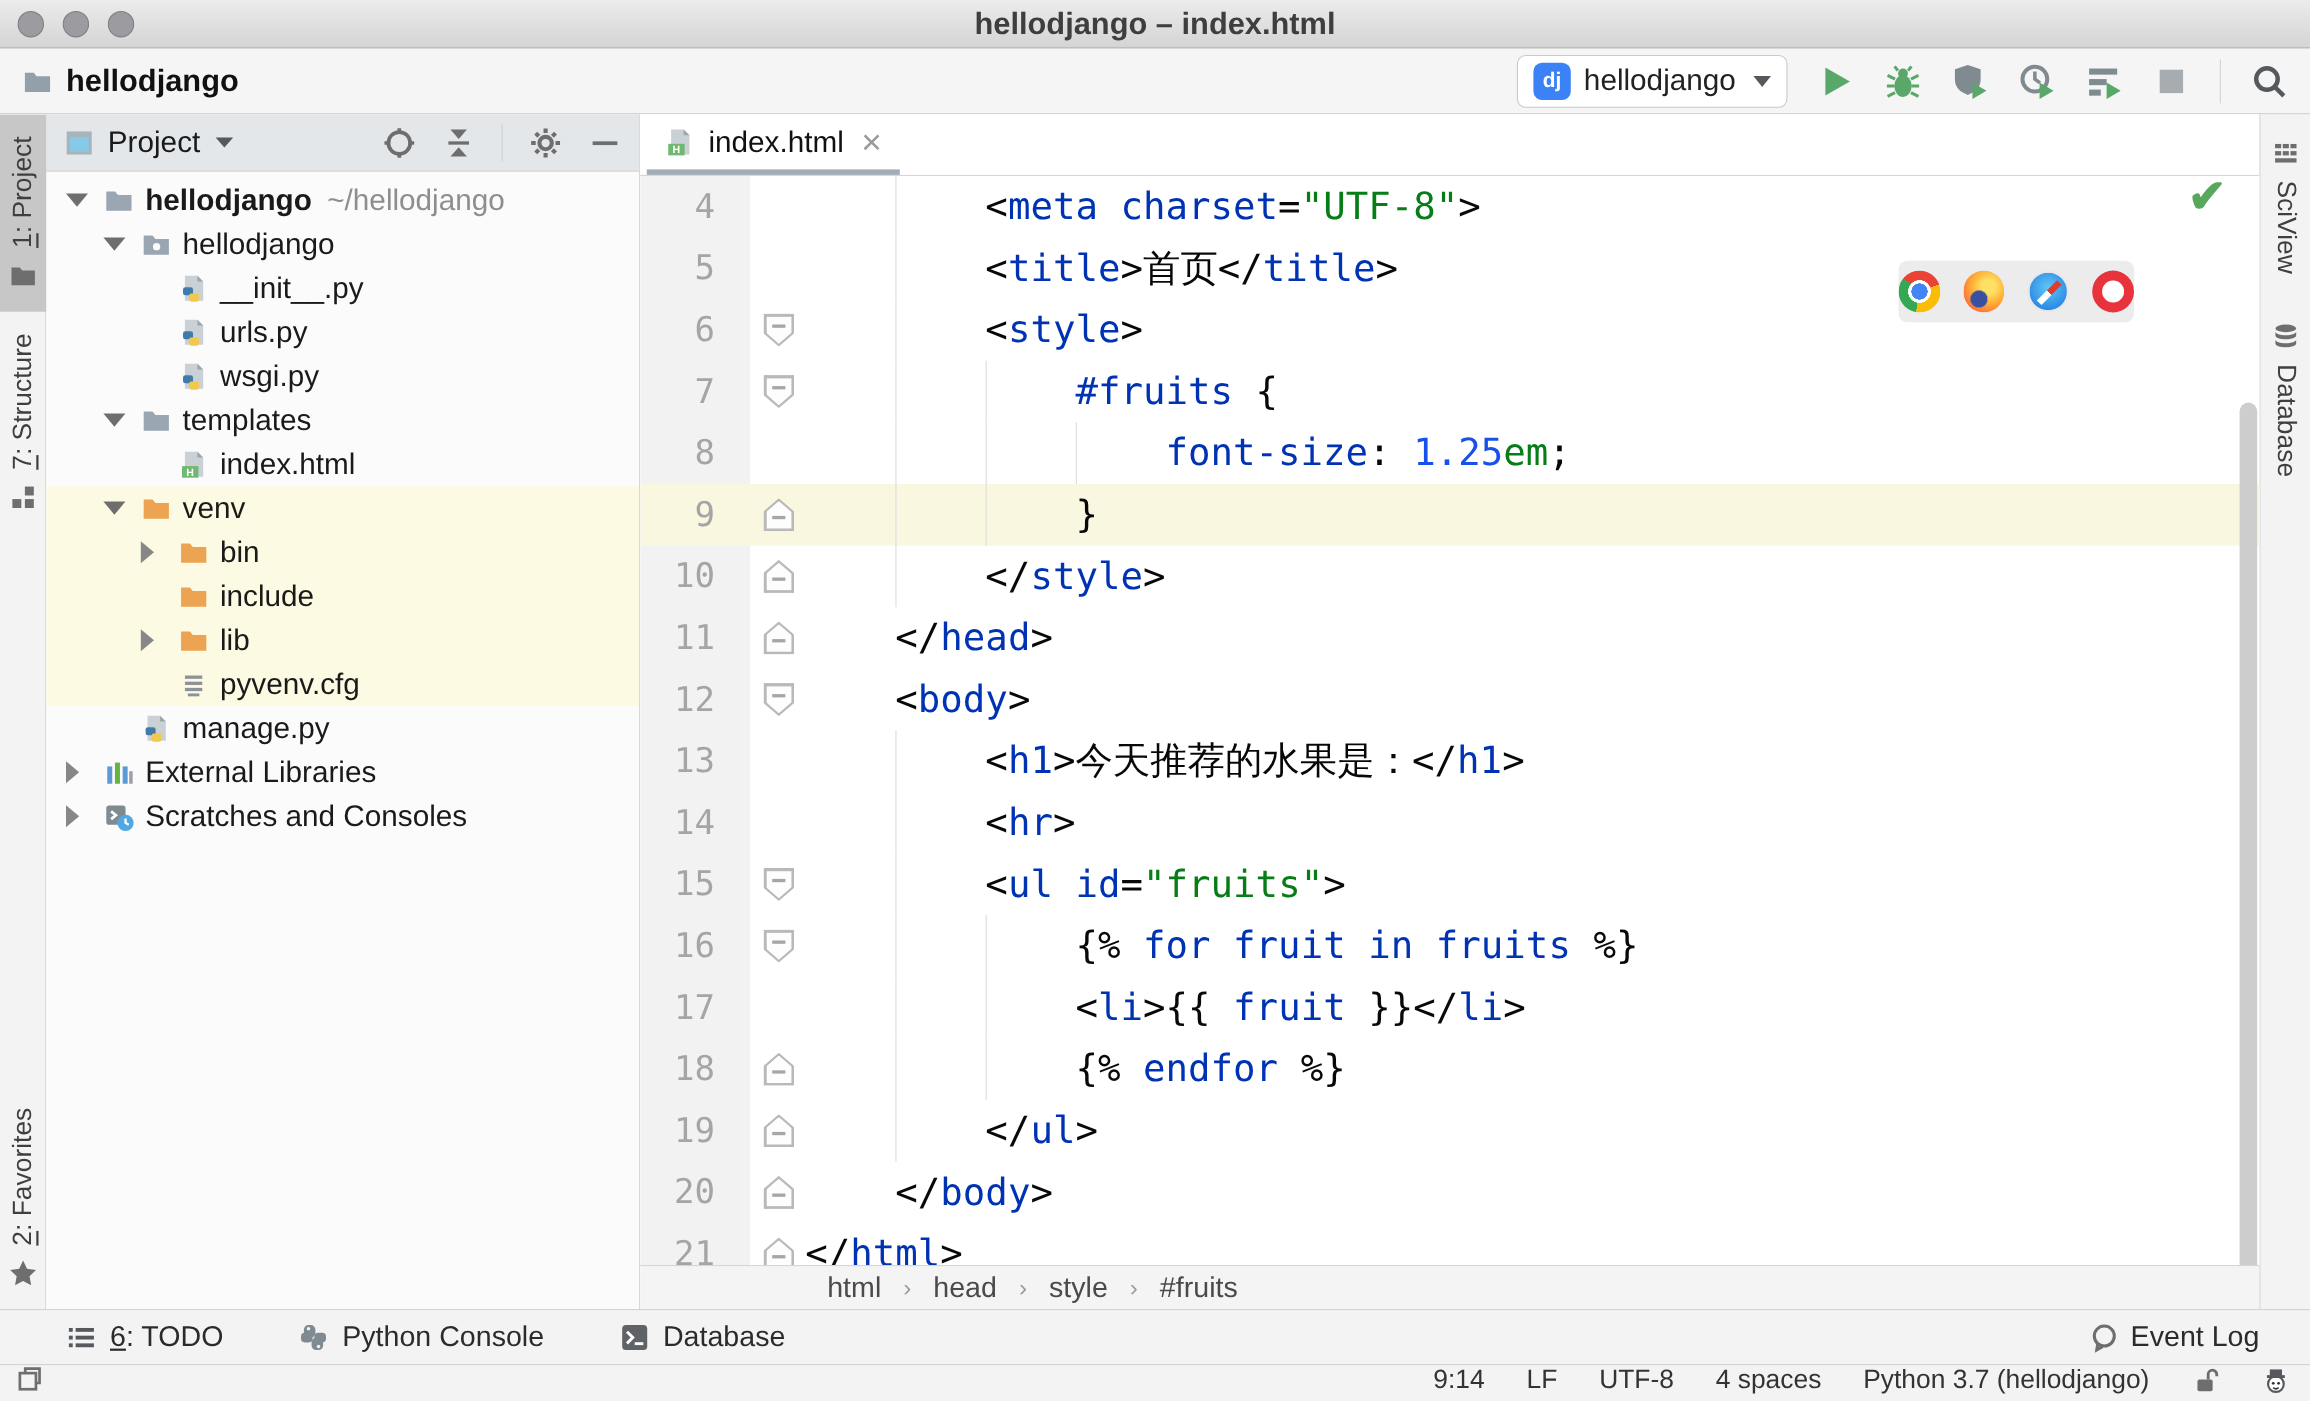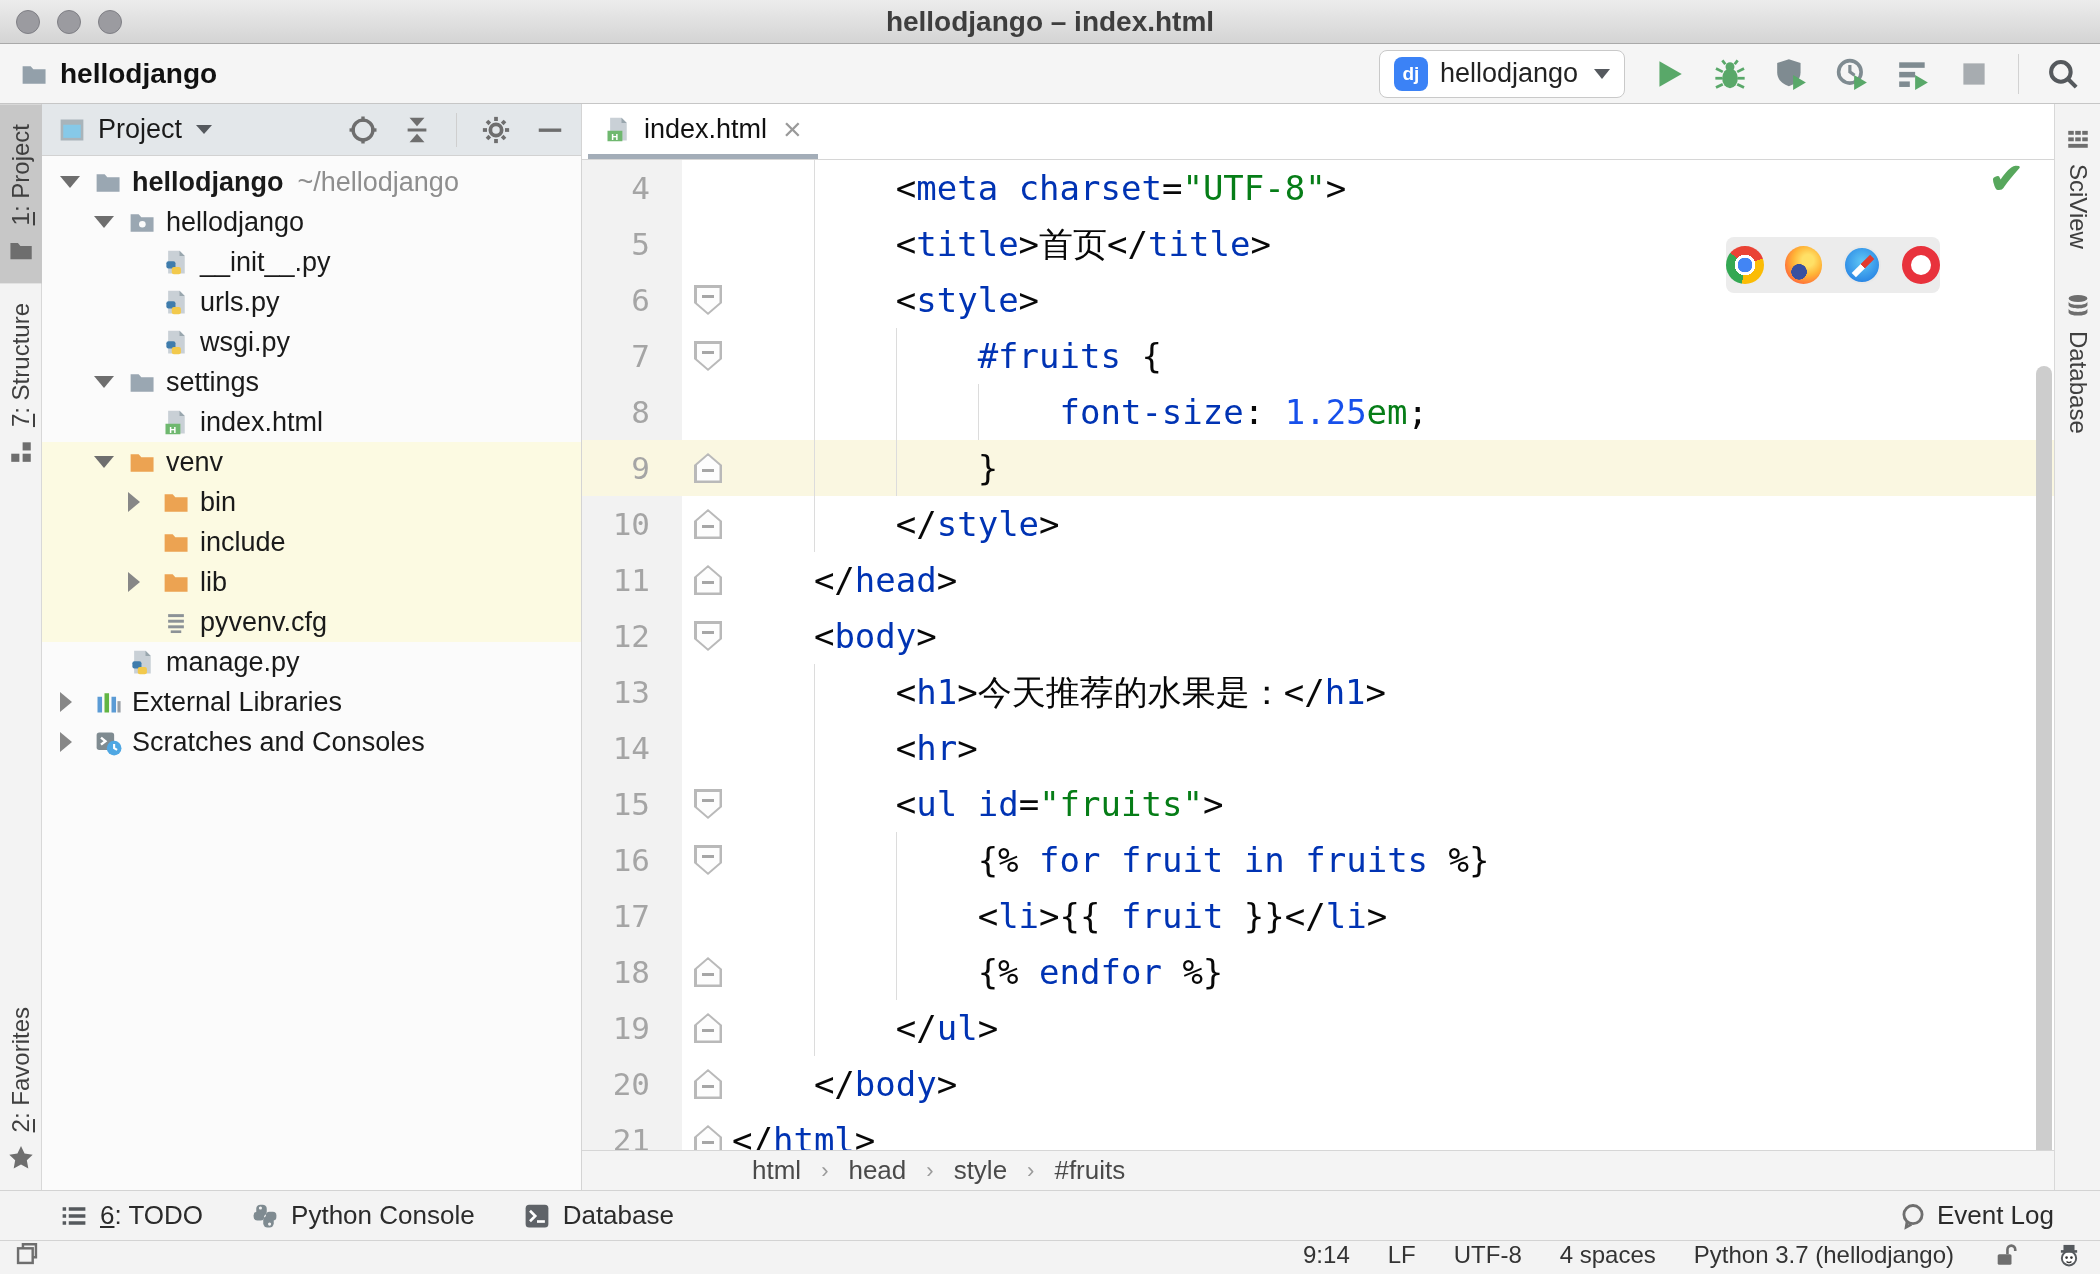--- a/index.html
+++ b/index.html
@@ -329,21 +329,21 @@
               </svg></span>
             <span class="t-label">wsgi.py</span>
           </div>
           <div class="tree-row" style="padding-left: 52px;">
             <span class="chev-slot">
               <span class="chev-down"></span>
             </span>
             <span class="t-icon"><svg viewBox="0 0 16 16">
                 <path fill="#9AA7B2" d="M1.5 13.5v-10h4.6l1.5 1.8h7v8.2z"></path>
               </svg></span>
-            <span class="t-label">settings</span>
+            <span class="t-label">templates</span>
           </div>
           <div class="tree-row" style="padding-left: 86px;">
             <span class="chev-slot"></span>
             <span class="t-icon"><svg viewBox="0 0 16 16">
                 <path fill="#C9D0D6" d="M3.5 1.5h6.5l3 3v10h-9.5z"></path>
                 <path fill="#99A6AD" d="M10 1.5l3 3h-3z"></path>
                 <rect x="2" y="9" width="8.5" height="6" fill="#6FB86F"></rect>
                 <text x="6.2" y="14" font-size="5.5" fill="#fff" text-anchor="middle" font-weight="bold">H</text>
               </svg></span>
             <span class="t-label">index.html</span>
@@ -655,21 +655,21 @@
               </g>
             </svg>
             <span>Database</span>
           </div>
         </div>
       <div class="spacer"></div>
     </div>
   </div>
 
   <div class="bottom-toolbar">
-    <div id="bottom-items" style="display:flex;gap:48px;align-items:center">
+    <div id="bottom-items" style="display:flex;gap:68px;align-items:center">
         <div class="bt-item">
           <svg class="bt-icon" viewBox="0 0 16 16">
             <g fill="#55595D">
               <rect x="1.5" y="3" width="2" height="2"></rect>
               <rect x="1.5" y="7" width="2" height="2"></rect>
               <rect x="1.5" y="11" width="2" height="2"></rect>
               <rect x="5" y="3" width="9.5" height="2"></rect>
               <rect x="5" y="7" width="9.5" height="2"></rect>
               <rect x="5" y="11" width="9.5" height="2"></rect>
             </g>

